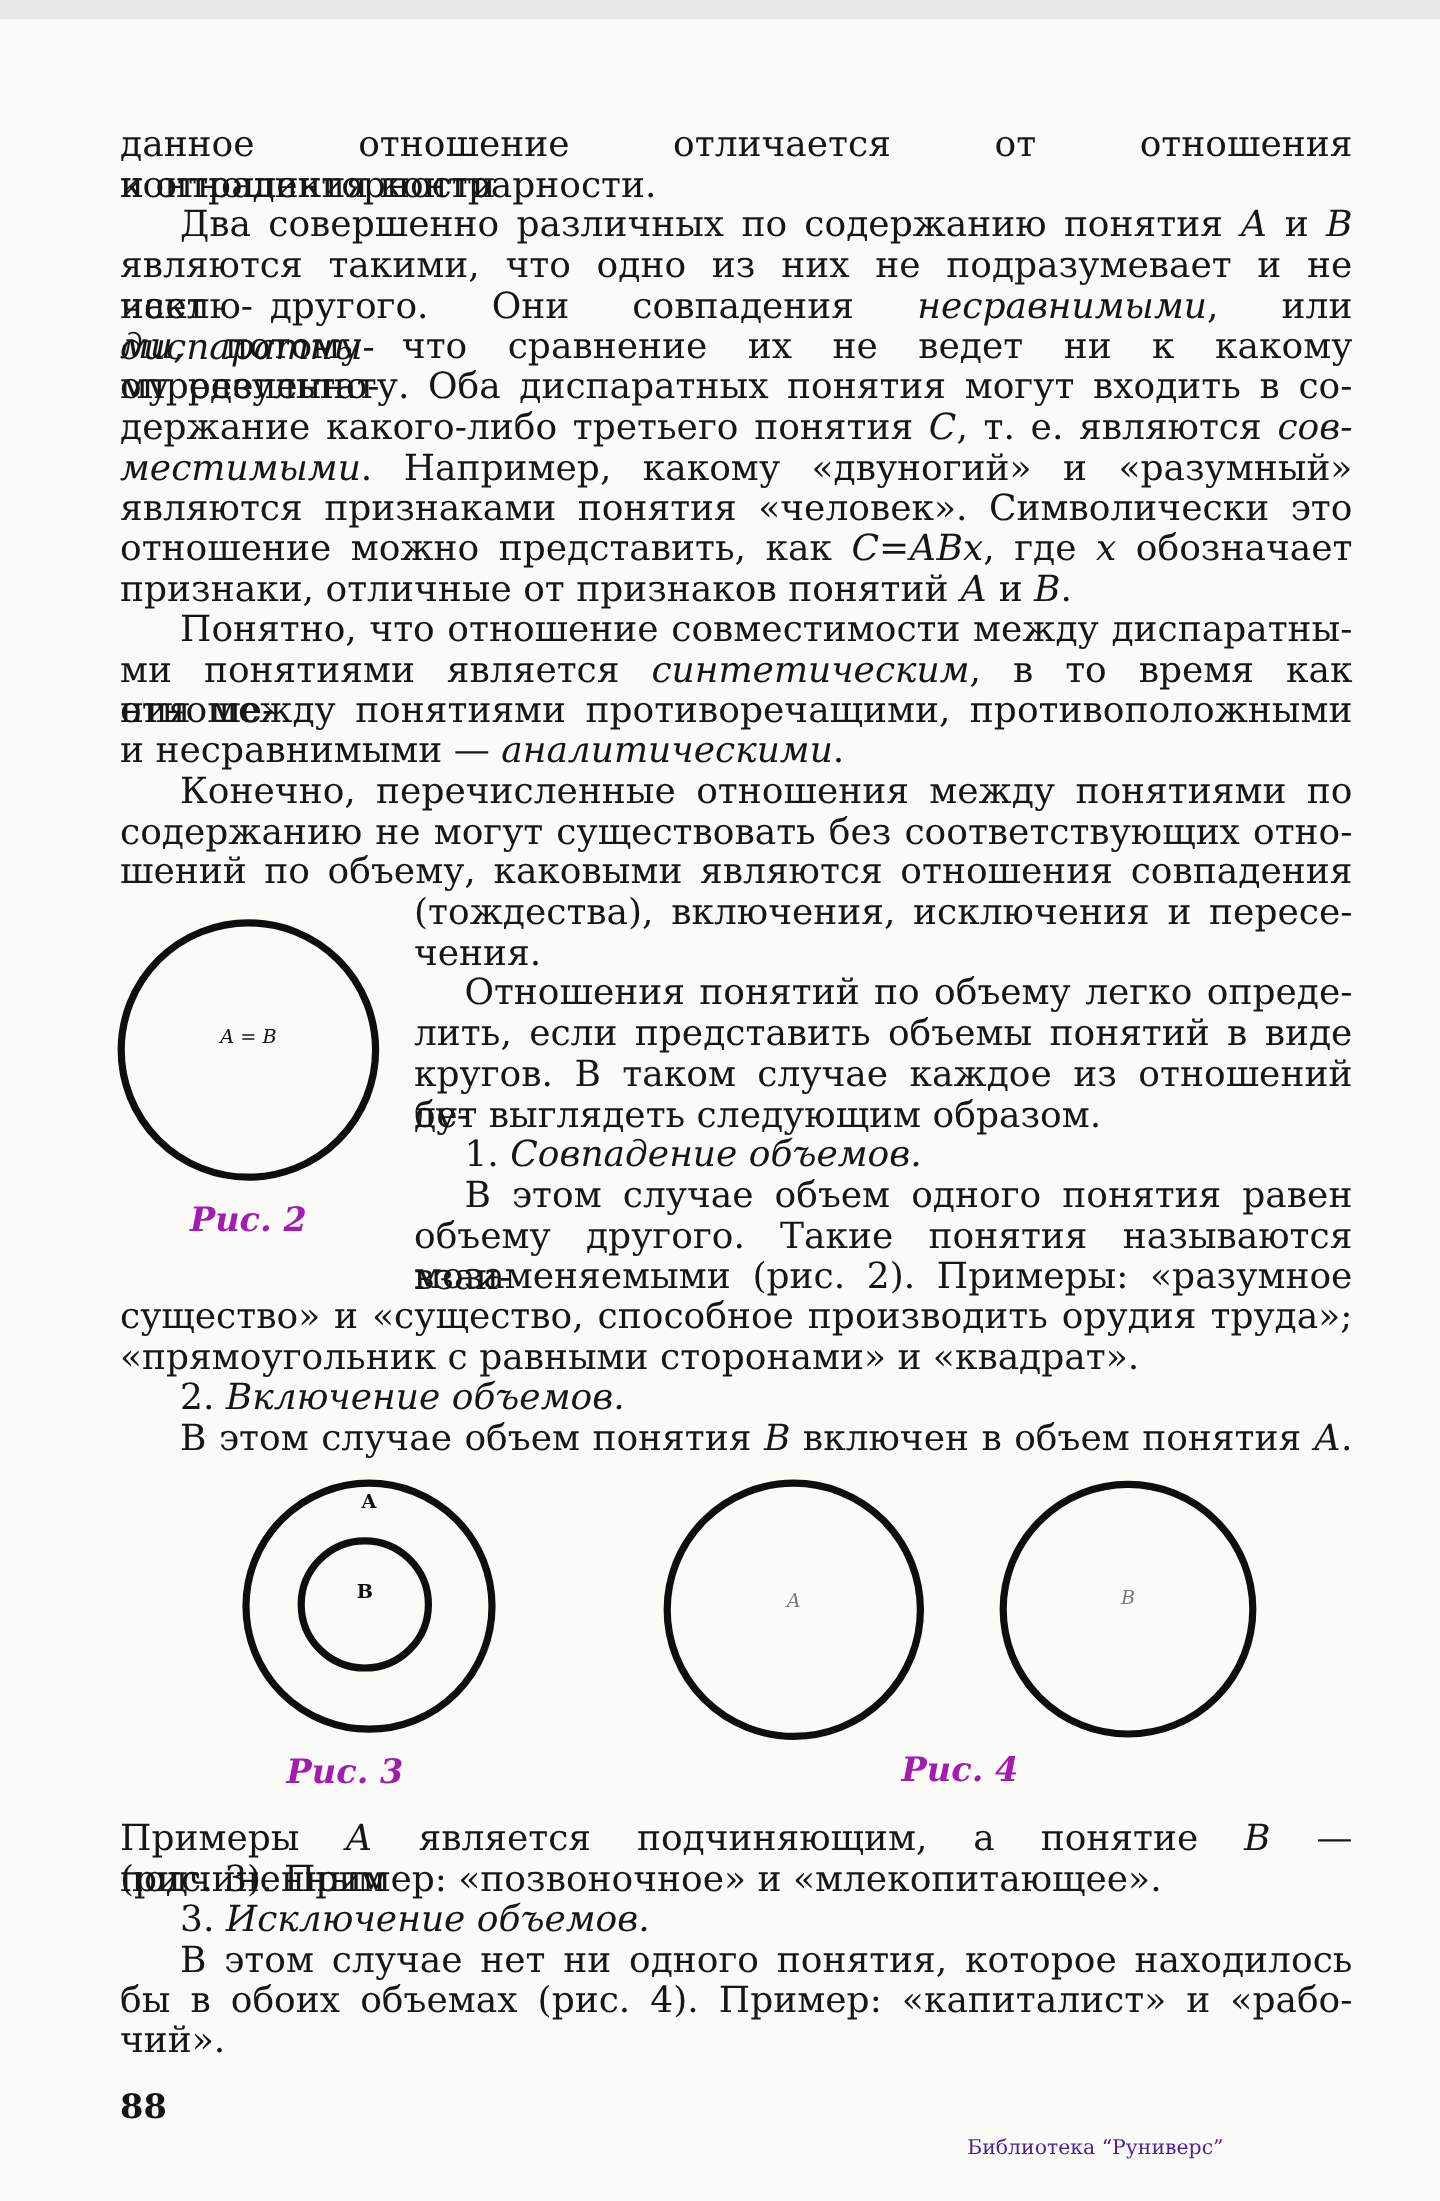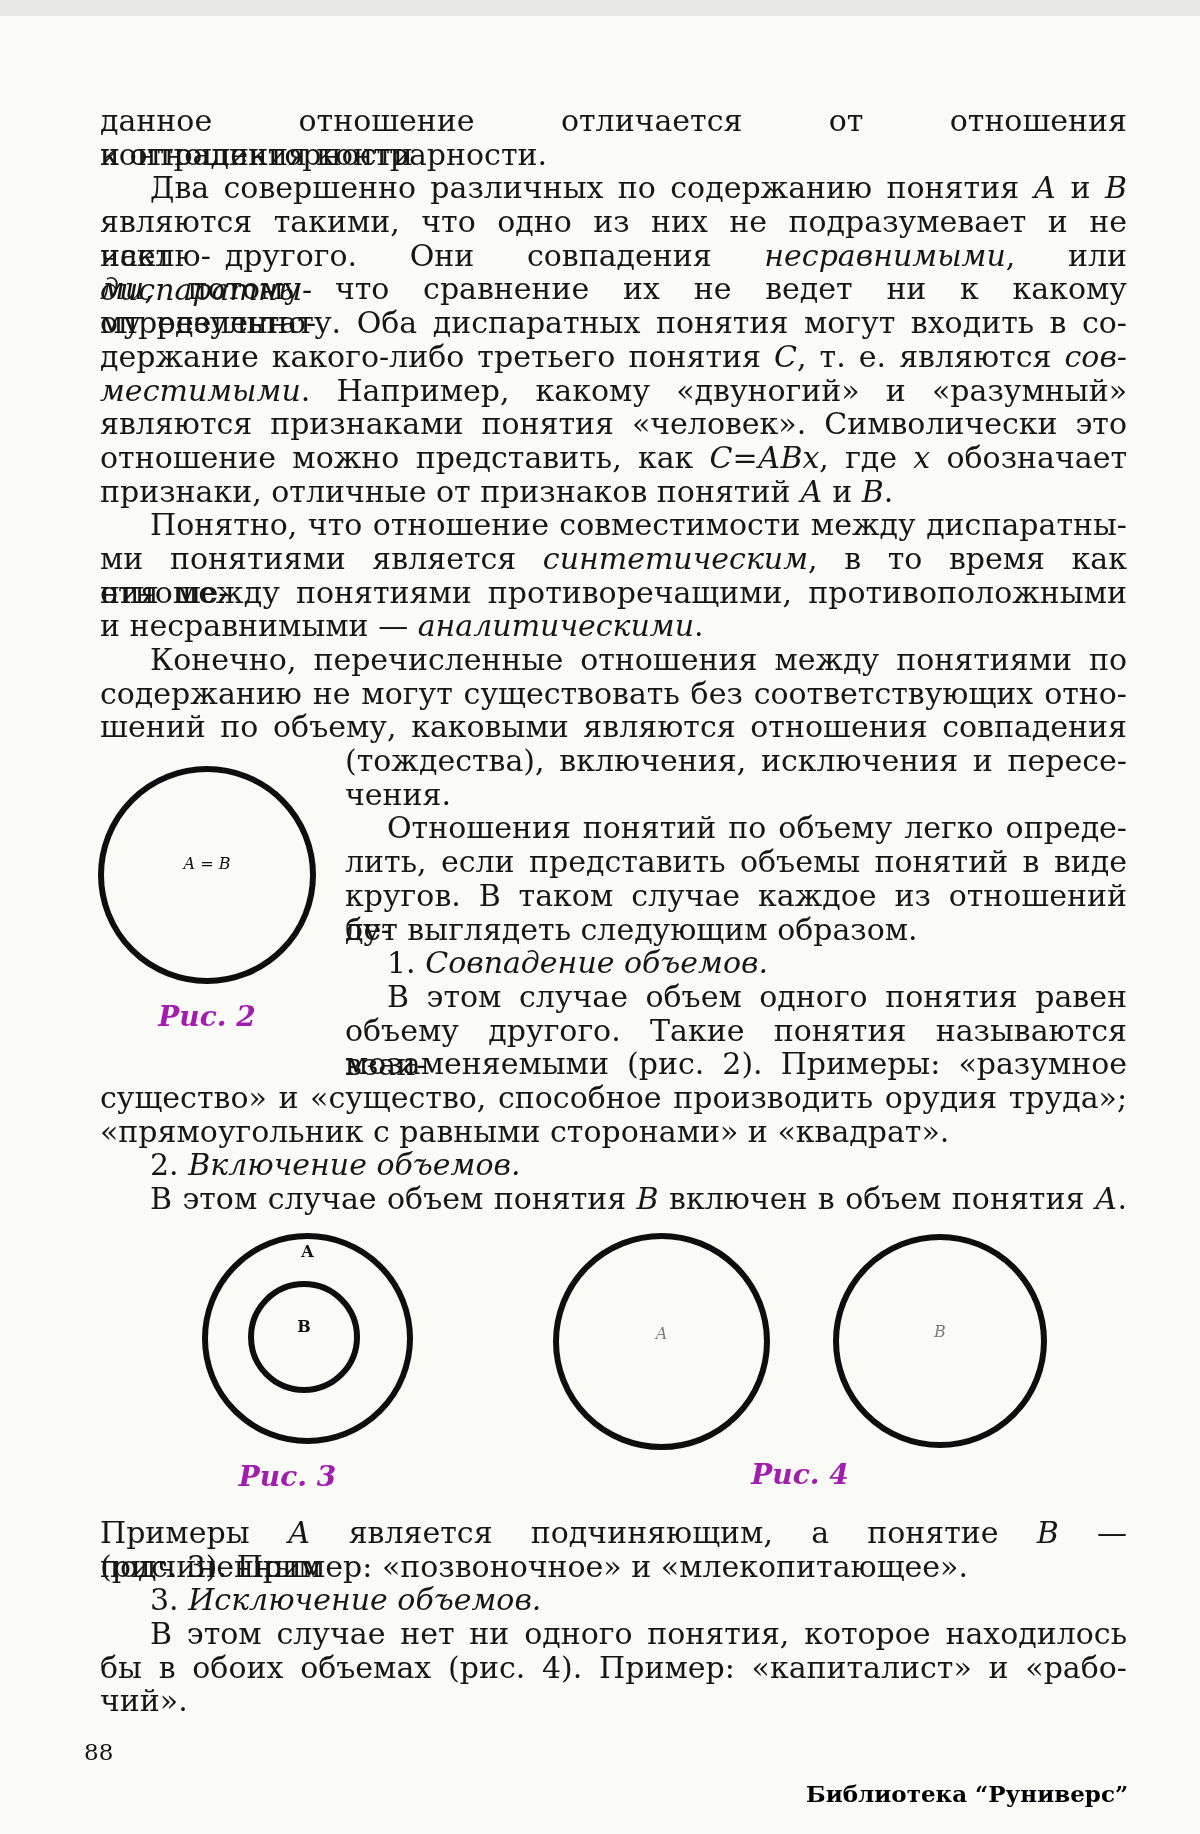--- a/index.html
+++ b/index.html
@@ -44,31 +44,31 @@
   .caption {
     position:absolute;
     text-align:center;
     font-size:28px;
     font-weight:bold;
     font-style:italic;
     color:#a21caf;
   }
   .pagenum {
     position:absolute;
-    left:84px; top:1723px;
-    font-size:23px;
-    font-weight:normal;
+    left:100px; top:1723px;
+    font-size:28px;
+    font-weight:bold;
     color:#141414;
   }
   .watermark {
     position:absolute;
     left:806px; top:1764px;
-    font-size:23px;
-    font-weight:bold;
-    color:#000000;
+    font-size:17px;
+    font-weight:normal;
+    color:#4c1d95;
   }
 </style>
 </head>
 <body>
 
 <div class="page">
 
   <div class="ln m j" style="top:88px"><span>данное отношение отличается от отношения контрадикторности</span></div>
   <div class="ln m" style="top:122px"><span>и отношения контрарности.</span></div>
   <div class="ln m j ind" style="top:155px"><span>Два совершенно различных по содержанию понятия </span><span class="ri">А</span><span> и </span><span class="ri">В</span></div>

